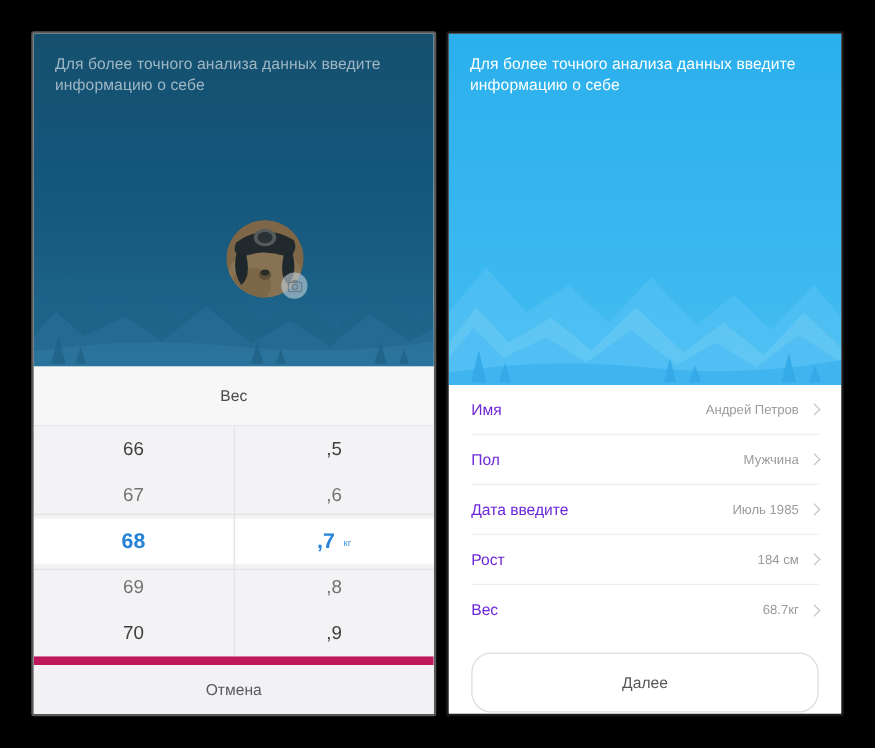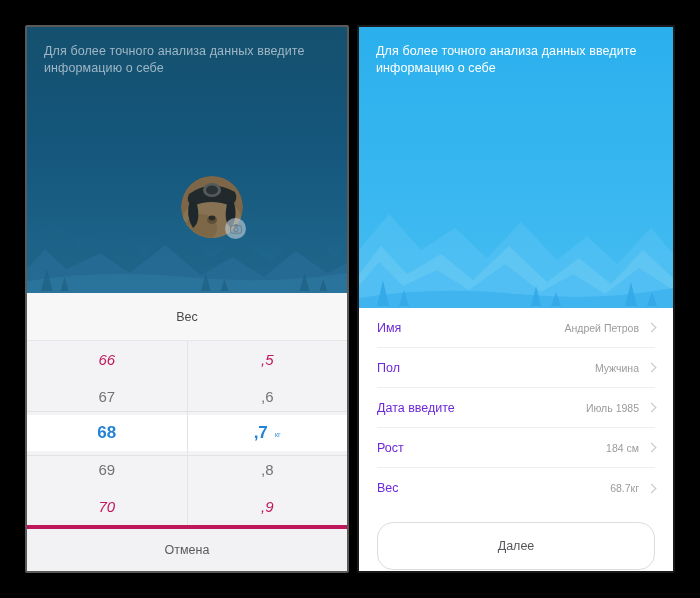--- a/index.html
+++ b/index.html
@@ -65,32 +65,32 @@
   .picker { flex: 1; display: flex; position: relative; background: #f3f3f5; }
   .picker-col {
     flex: 1; display: flex; flex-direction: column;
     position: relative; z-index: 2;
   }
   .picker-col + .picker-col { border-left: 1px solid #e4e4e6; }
   .picker-cell {
     flex: 1; display: flex; align-items: center; justify-content: center;
     font-size: 15px; color: #9a9a9d; position: relative;
   }
-  .picker-cell.faded  { color: #be185d; font-style: italic; }
+  .picker-cell.faded  { color: #404040; }
   .picker-cell.normal { color: #737373; }
   .picker-cell.sel    { color: #2483d6; font-size: 17px; font-weight: 600; background: #fff; }
   .picker-cell.sel .unit {
     font-size: 7.5px; font-weight: 400; color: #3e97e0;
     margin-left: 7px; align-self: flex-start; margin-top: 15px;
   }
   .sel-line { position: absolute; left: 0; right: 0; height: 1px; background: #e2e2e5; z-index: 3; }
   .sel-line.top { top: 38%; }
   .sel-line.bot { top: 62%; }
   .sheet-actions {
-    height: 46px; display: flex; border-top: 4px solid #be185d; background: #f2f2f4;
+    height: 46px; display: flex; border-top: 7px solid #be185d; background: #f2f2f4;
   }
   .sheet-btn {
     flex: 1; display: flex; align-items: center; justify-content: center;
     font-size: 12.5px; color: #5a5a5e; cursor: pointer;
   }
   .sheet-btn + .sheet-btn { border-left: 1px solid #e4e4e6; }
 
   
   .list { background: #fff; padding: 0 18px; }
   .list-row {

